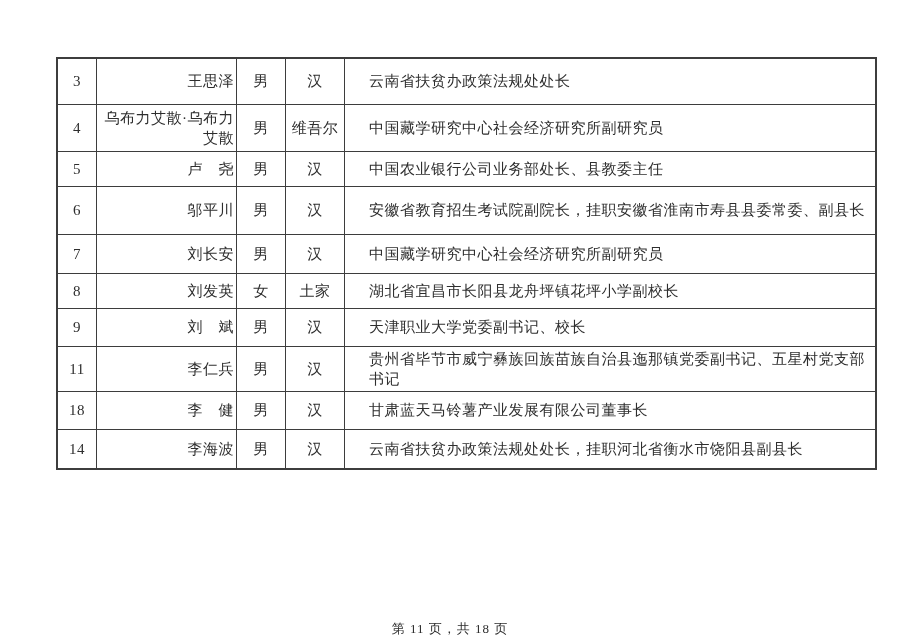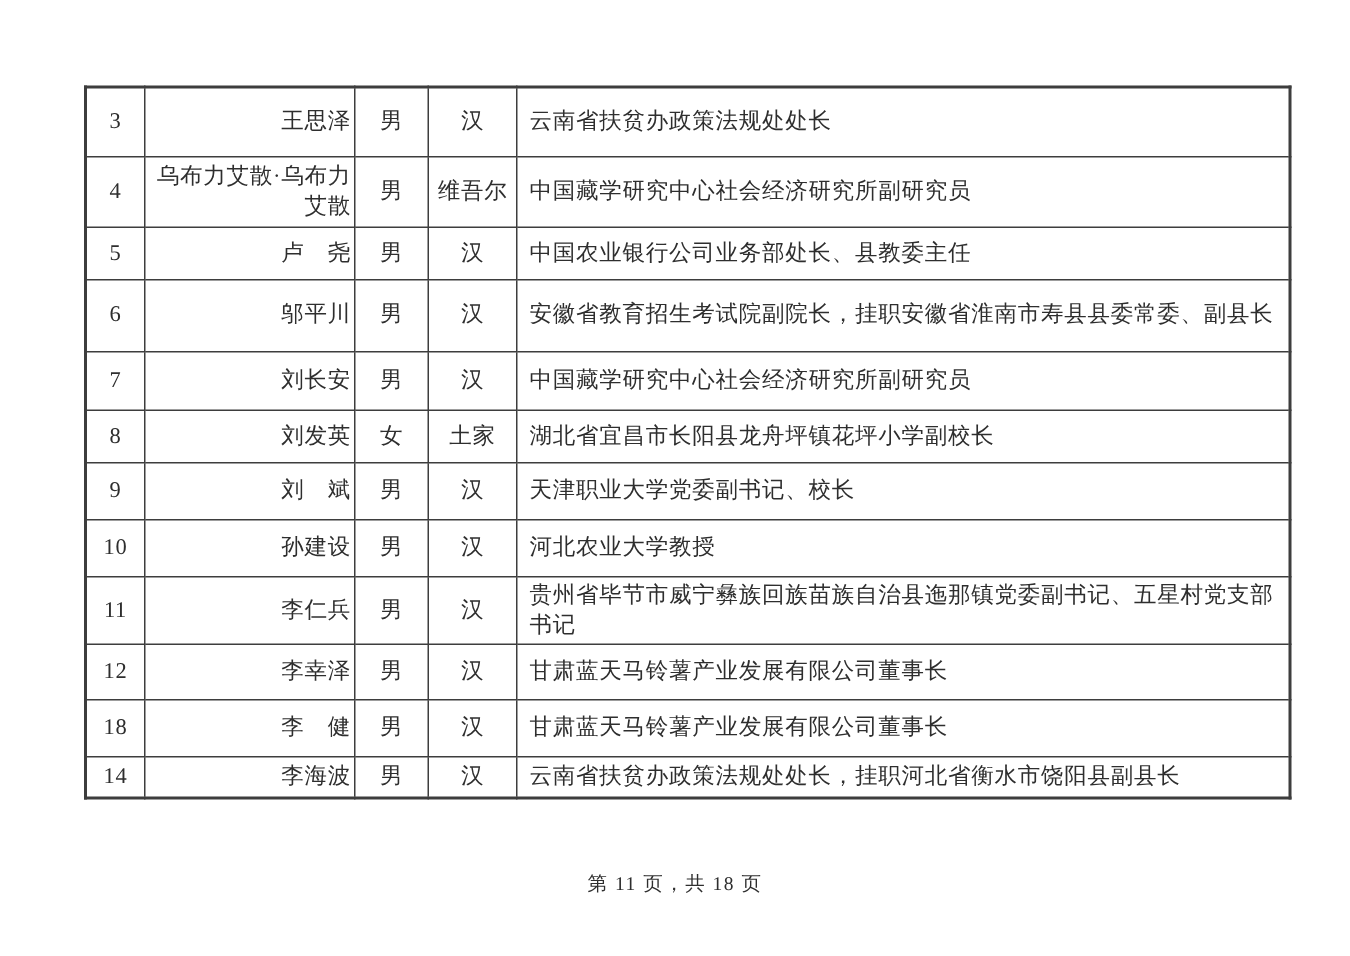--- a/index.html
+++ b/index.html
@@ -51,26 +51,26 @@
     text-align: center;
   }
   td.eth {
     width: 56px;
     text-align: center;
     padding: 1px 1px;
   }
   td.pos {
     width: 500px;
     text-align: left;
-    padding: 2px 6px 2px 8px;
+    padding: 2px 6px 2px 24px;
   }
   .footer {
     position: absolute;
     left: 0;
-    top: 580px;
+    top: 620px;
     width: 100%;
     text-align: center;
     font-size: 13px;
     color: #2e2e2e;
     letter-spacing: 1px;
   }
 </style>
 </head>
 <body>
 
@@ -119,49 +119,35 @@
           <td class="eth">土家</td>
           <td class="pos">湖北省宜昌市长阳县龙舟坪镇花坪小学副校长</td>
         </tr>
         <tr style="height: 38px;">
           <td class="num">9</td>
           <td class="name">刘　斌</td>
           <td class="gender">男</td>
           <td class="eth">汉</td>
           <td class="pos">天津职业大学党委副书记、校长</td>
         </tr>
-        <tr style="height: 38px;">
-          <td class="num">10</td>
-          <td class="name">孙建设</td>
-          <td class="gender">男</td>
-          <td class="eth">汉</td>
-          <td class="pos">河北农业大学教授</td>
-        </tr>
         <tr style="height: 45px; margin-top: 47px;">
           <td class="num">11</td>
           <td class="name">李仁兵</td>
           <td class="gender">男</td>
           <td class="eth">汉</td>
           <td class="pos">贵州省毕节市威宁彝族回族苗族自治县迤那镇党委副书记、五星村党支部书记</td>
-        </tr>
-        <tr style="height: 37px;">
-          <td class="num">12</td>
-          <td class="name">李幸泽</td>
-          <td class="gender">男</td>
-          <td class="eth">汉</td>
-          <td class="pos">甘肃蓝天马铃薯产业发展有限公司董事长</td>
         </tr>
         <tr style="height: 38px;">
           <td class="num">18</td>
           <td class="name">李　健</td>
           <td class="gender">男</td>
           <td class="eth">汉</td>
           <td class="pos">甘肃蓝天马铃薯产业发展有限公司董事长</td>
         </tr>
-        <tr style="height: 28px; border-radius: 16px;">
+        <tr style="height: 40px; border-radius: 16px;">
           <td class="num">14</td>
           <td class="name">李海波</td>
           <td class="gender">男</td>
           <td class="eth">汉</td>
           <td class="pos">云南省扶贫办政策法规处处长，挂职河北省衡水市饶阳县副县长</td>
         </tr>
       </tbody>
   </table>
   <div class="footer">第 11 页，共 18 页</div>
 </div>

